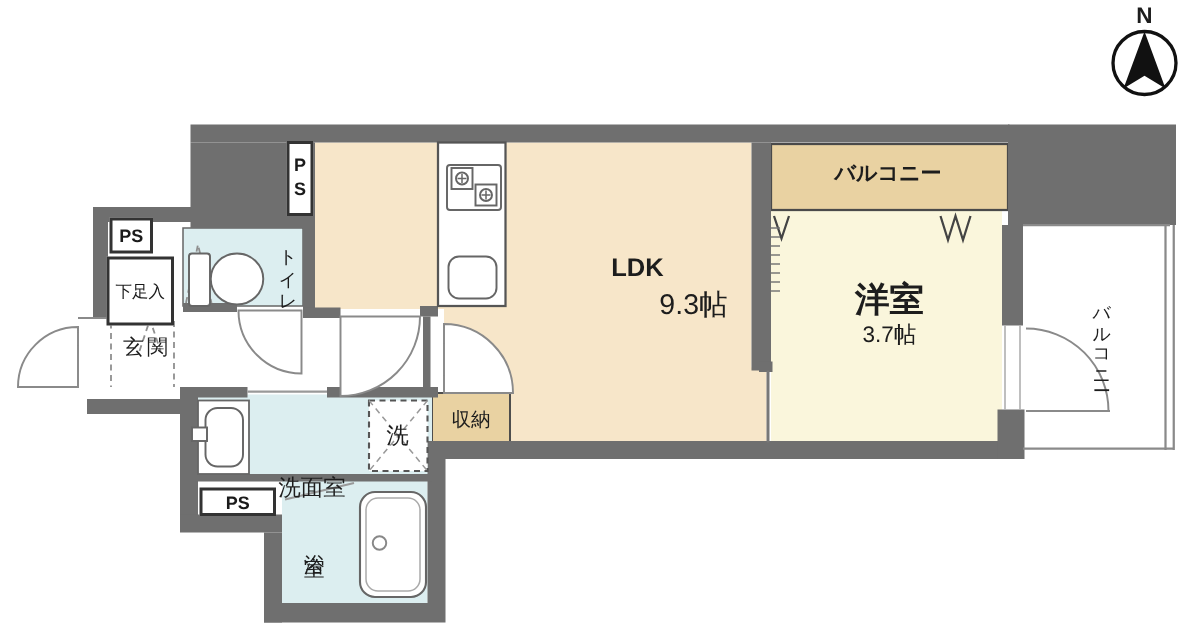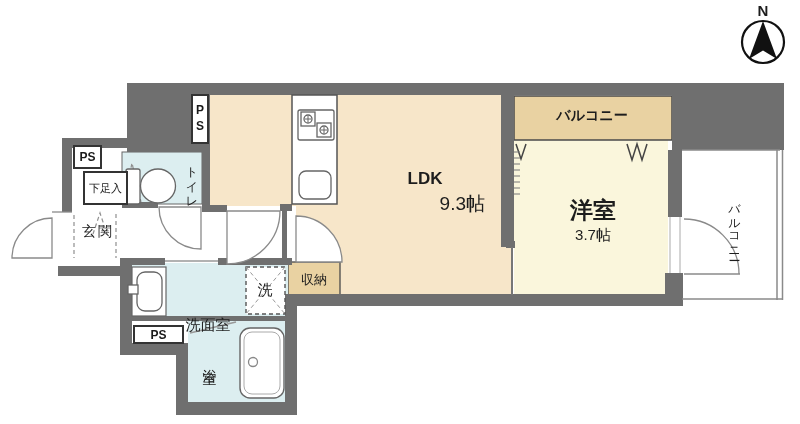--- a/index.html
+++ b/index.html
@@ -148,34 +148,34 @@
       <path d="M763,21 L777,59 L763,50.5 L749,59 Z" fill="#111111"></path>
     </g>
   </svg>
 
   <div class="lbl center" style="left:753px;top:2px;width:20px;font-size:15px;font-weight:bold;">N</div>
 
   <div class="wbox vtext" style="left:191px;top:94px;width:18px;height:50px;font-size:12px;">PS</div>
 
   <div class="wbox" style="left:73px;top:145px;width:29px;height:24px;font-size:12px;">PS</div>
 
-  <div class="wbox" style="left:83px;top:171px;width:45px;height:34px;font-size:11px;font-weight:500;">下足入</div>
+  <div class="wbox" style="left:71px;top:171px;width:45px;height:46px;font-size:11px;font-weight:500;">下足入</div>
 
   <div class="lbl" style="left:82px;top:223px;font-size:14px;letter-spacing:2px;">玄関</div>
 
   <div class="lbl vtext" style="left:183px;top:155px;width:17px;height:50px;font-size:12px;letter-spacing:1px;">トイレ</div>
 
   <div class="lbl center" style="left:365px;top:166px;width:120px;">
     <div class="roomname" style="font-size:17px;line-height:26px;">LDK</div>
     <div style="font-size:19px;line-height:23px;text-align:right;">9.3帖</div>
   </div>
 
   <div class="lbl center roomname" style="left:513px;top:107px;width:158px;font-size:14px;">バルコニー</div>
 
-  <div class="lbl center" style="left:533px;top:197px;width:120px;">
+  <div class="lbl center" style="left:533px;top:186px;width:120px;">
     <div class="roomname" style="font-size:23px;line-height:26px;">洋室</div>
     <div style="font-size:15px;line-height:23px;">3.7帖</div>
   </div>
 
   <div class="lbl vtext" style="left:725px;top:180px;width:18px;height:90px;font-size:12px;letter-spacing:1px;">バルコニー</div>
 
   <div class="lbl center" style="left:168px;top:285px;width:80px;font-size:15px;font-weight:500;margin-top:31px;">洗面室</div>
 
   <div class="lbl center" style="left:251px;top:281px;width:28px;font-size:15px;font-weight:500;">洗</div>
 

